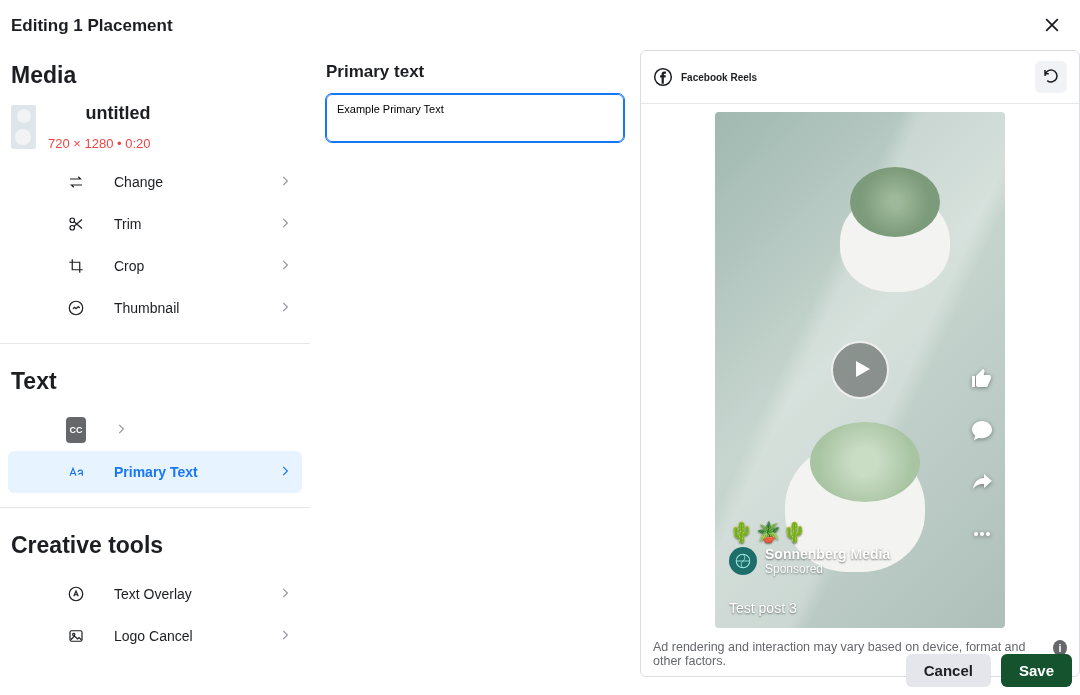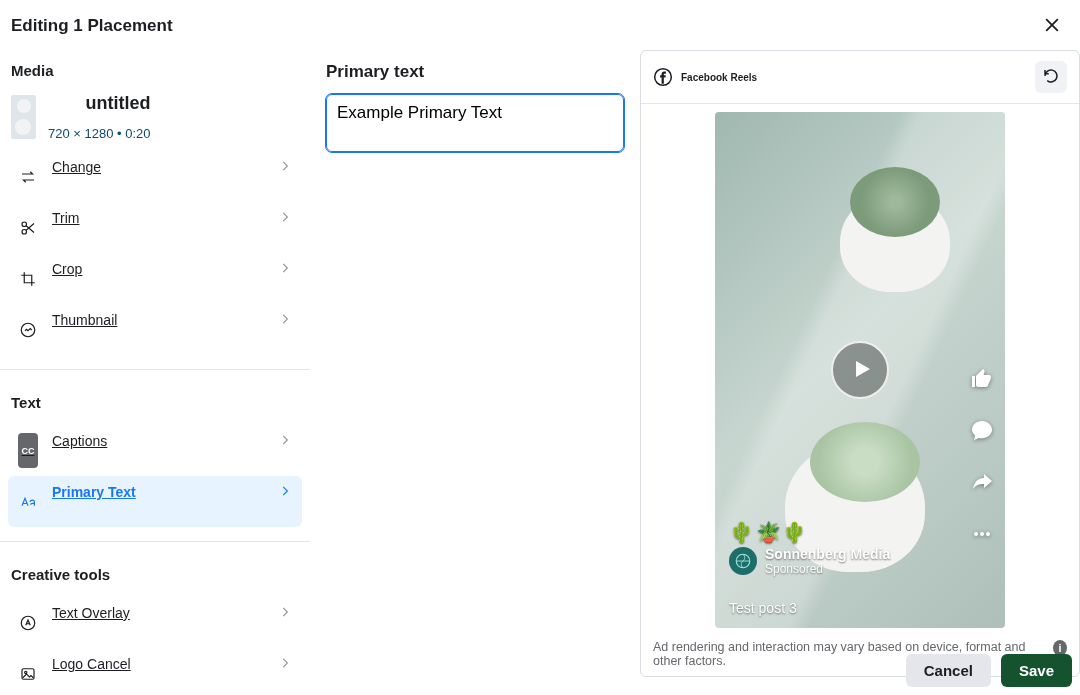--- a/index.html
+++ b/index.html
@@ -28,47 +28,47 @@
     display: flex;
     gap: 10px;
     padding: 0;
   }
   
   .sidebar {
     width: 310px;
     flex: 0 0 310px;
   }
   .section-title {
-    font-size: 15px; font-weight: 700;
+    font-size: 23px; font-weight: 700;
     padding: 14px 11px 10px;
   }
   .media-row {
     display:flex; align-items:center; gap:12px;
     padding: 4px 11px 6px;
   }
   .thumb {
     width: 25px; height: 44px; background:#dfe6ea;
     border-radius:2px; position:relative; overflow:hidden;
   }
   .thumb::before, .thumb::after {
     content:''; position:absolute; border-radius:50%;
     background:#f1f3f4;
   }
   .thumb::before { width:14px; height:14px; top:4px; left:6px; }
   .thumb::after { width:16px; height:16px; bottom:4px; left:4px; }
   .media-meta .name { font-weight:700; font-size:18px;text-align:right; }
-  .media-meta .dims { color:#0c4a6e; font-size:13px; margin-top:12px; }
+  .media-meta .dims { color:#ef4444; font-size:13px; margin-top:12px; }
   .menu { padding: 4px 4px; }
   .menu-item {
-    display:flex; align-items:flex-start; gap:14px;
+    display:flex; align-items:center; gap:28px;
     padding: 8px 10px; margin: 0 4px;
     border-radius:6px; cursor:pointer;
-    font-size:14px; color:#1c1e21;text-decoration:underline;
-  }
-  .menu-item .icon { width:20px; height:35px; display:flex; align-items:center; justify-content:center; flex:0 0 20px; }
+    font-size:14px; color:#1c1e21;
+  }
+  .menu-item .icon { width:20px; height:26px; display:flex; align-items:center; justify-content:center; flex:0 0 20px;margin-left:48px; }
   .menu-item .icon svg { width:18px; height:18px; stroke:#1c1e21; stroke-width:1.6; fill:none; }
   .menu-item .label { flex:1; }
   .menu-item .chev svg { width:14px; height:14px; stroke:#90949c; stroke-width:2; fill:none; }
   .menu-item.cc .icon {
     background:#65676b; border-radius:4px; color:#fff; font-size:9px; font-weight:700;
     display:flex; align-items:center; justify-content:center;
   }
   .menu-item.active { background:#e7f3ff; color:#1877f2; font-weight:600; }
   .menu-item.active .icon svg { stroke:#1877f2; }
   .menu-item.active .chev svg { stroke:#1877f2; }
@@ -77,21 +77,21 @@
   .middle {
     flex:1;
     padding: 14px 6px 0 6px;
   }
   .field-label { font-size:17px; font-weight:700; margin-bottom:12px; }
   .text-input {
     width: 298px; min-height: 48px;
     border:1px solid #1877f2; outline:1px solid #1877f2;
     border-radius:6px;
     padding:8px 10px;
-    font-size:17px; font-family:inherit;
+    font-size:11px; font-family:inherit;
     resize:none;
   }
   
   .preview-panel {
     width: 440px; flex:0 0 440px;
     margin: 2px 8px 0 0;
   }
   .preview-card {
     border:1px solid #dadde1; border-radius:6px;
     background:#fff;
@@ -245,21 +245,20 @@
             </svg></span>
       </div>
     </div>
 
     <div class="divider"></div>
 
     <div class="section-title">Text</div>
     <div class="menu">
       <div class="menu-item cc">
         <span class="icon">CC</span>
-        <span class="label">Captions</span>
         <span class="chev"><svg viewBox="0 0 24 24">
               <path d="M9 5l7 7-7 7"></path>
             </svg></span>
       </div>
       <div class="menu-item active">
         <span class="icon">
           <svg viewBox="0 0 24 24">
               <path d="M4 17l4-10 4 10M5.5 14h5M15 12c0-1.5 1-2.5 3-2.5s2.5 1 2.5 2v5.5M15.5 15.5c0-1.2 1-1.8 2.5-1.8h2.5"></path>
             </svg>
         </span>

